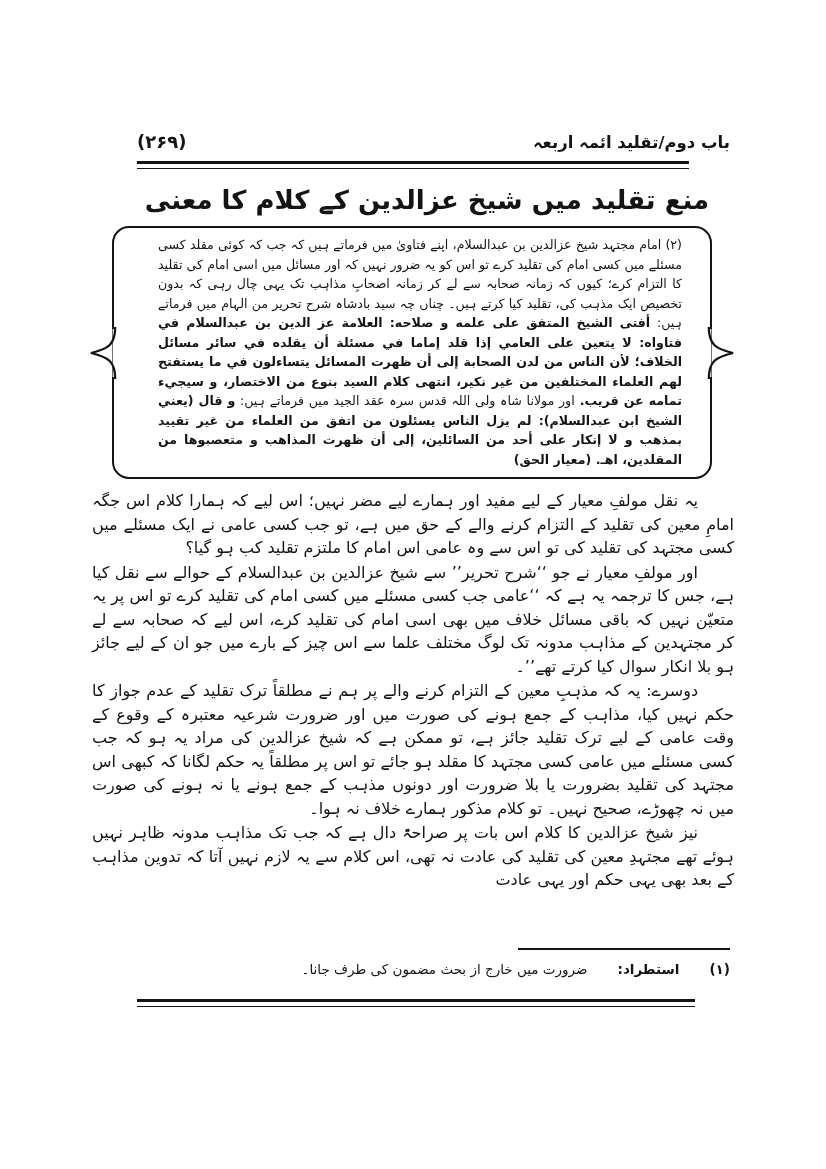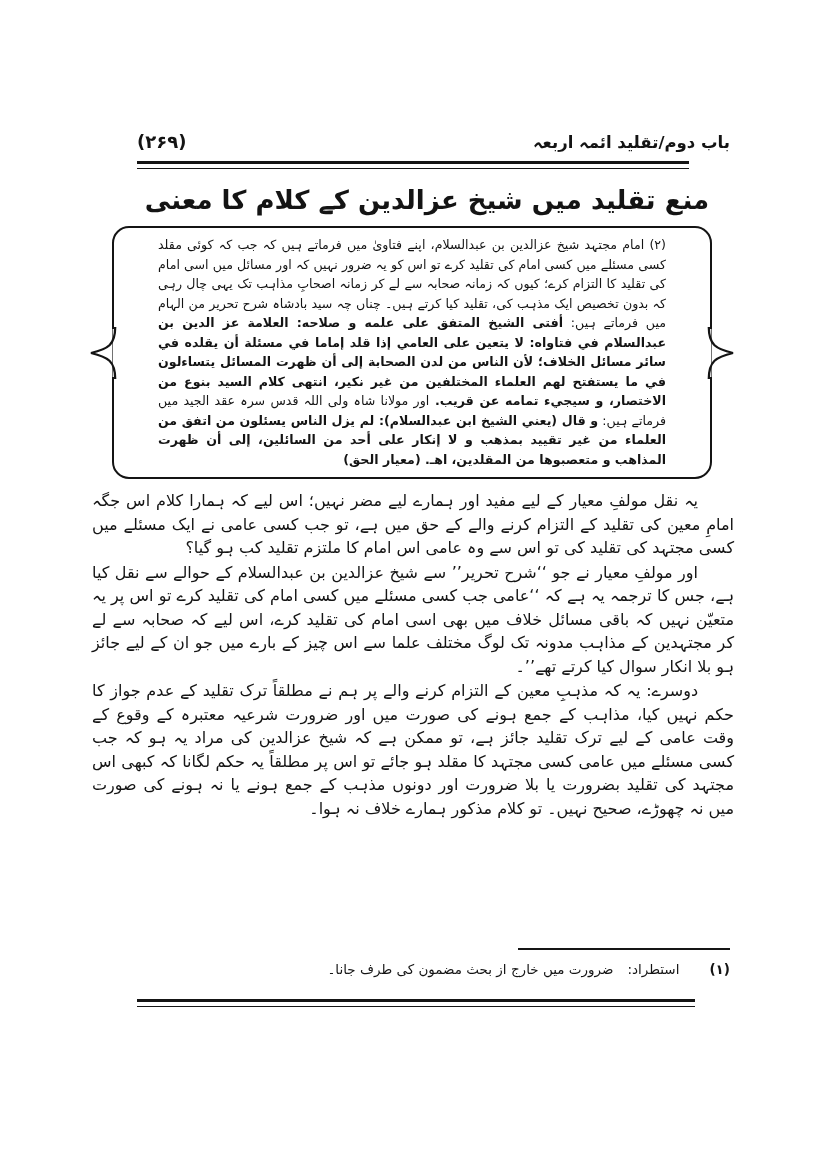--- a/index.html
+++ b/index.html
@@ -53,21 +53,21 @@
     padding-left:28px;
   }
   
   .quote-box{
     position:relative;
     box-sizing:border-box;
     margin:6px 114px 10px 112px;
     width:600px;
     border:2.3px solid #141414;
     border-radius:17px;
-    padding:7px 44px 8px 44px;
+    padding:7px 28px 8px 44px;
   }
   .quote-text{
     margin:0;
     font-size:12.6px;
     line-height:19.5px;
     text-align:justify;
   }
   .quote-text .arabic{font-weight:bold;}
   .brace-tip{
     position:absolute;top:50%;
@@ -91,21 +91,21 @@
   .footnote-line{
     position:absolute;
     top:958px;right:96px;left:96px;
     display:flex;
     justify-content:flex-start;
     align-items:baseline;
     font-size:13.5px;
     line-height:22px;
   }
   .footnote-line .marker{direction:ltr;margin-left:30px;font-weight:bold;}
-  .footnote-line .term{font-weight:normal;margin-left:14px;}
+  .footnote-line .term{font-weight:bold;margin-left:30px;}
   .rule-double.bottom{
     position:absolute;
     top:999px;left:137px;
     width:558px;
   }
 </style>
 </head>
 <body>
 
 <div class="page">
@@ -133,20 +133,21 @@
         <path d="M 12.8 0 C 12.8 18, 20 22, 37 26 C 20 30, 12.8 34, 12.8 52" fill="none" stroke="#141414" stroke-width="2.3"></path>
       </svg>
     </span>
     <p class="quote-text"><span class="urdu">(۲) امام مجتہد شیخ عزالدین بن عبدالسلام، اپنے فتاویٰ میں فرماتے ہیں کہ جب کہ کوئی مقلد کسی مسئلے میں کسی امام کی تقلید کرے تو اس کو یہ ضرور نہیں کہ اور مسائل میں اسی امام کی تقلید کا التزام کرے؛ کیوں کہ زمانہ صحابہ سے لے کر زمانہ اصحابِ مذاہب تک یہی چال رہی کہ بدون تخصیص ایک مذہب کی، تقلید کیا کرتے ہیں۔ چناں چہ سید بادشاہ شرح تحریر من الہام میں فرماتے ہیں: </span><span class="arabic">أفتى الشيخ المتفق على علمه و صلاحه: العلامة عز الدين بن عبدالسلام في فتاواه: لا يتعين على العامي إذا قلد إماما في مسئلة أن يقلده في سائر مسائل الخلاف؛ لأن الناس من لدن الصحابة إلى أن ظهرت المسائل يتساءلون في ما يستفتح لهم العلماء المختلفين من غير نكير، انتهى كلام السيد بنوع من الاختصار، و سيجيء تمامه عن قريب. </span><span class="urdu">اور مولانا شاہ ولی اللہ قدس سرہ عقد الجید میں فرماتے ہیں: </span><span class="arabic">و قال (يعني الشيخ ابن عبدالسلام): لم يزل الناس يسئلون من اتفق من العلماء من غير تقييد بمذهب و لا إنكار على أحد من السائلين، إلى أن ظهرت المذاهب و متعصبوها من المقلدين، اهـ. </span><span class="arabic">(معیار الحق)</span></p>
   </div>
 
   <div class="body-block">
     <p class="body-para">یہ نقل مولفِ معیار کے لیے مفید اور ہمارے لیے مضر نہیں؛ اس لیے کہ ہمارا کلام اس جگہ امامِ معین کی تقلید کے التزام کرنے والے کے حق میں ہے، تو جب کسی عامی نے ایک مسئلے میں کسی مجتہد کی تقلید کی تو اس سے وہ عامی اس امام کا ملتزم تقلید کب ہو گیا؟</p>
     <p class="body-para">اور مولفِ معیار نے جو ‘‘شرح تحریر’’ سے شیخ عزالدین بن عبدالسلام کے حوالے سے نقل کیا ہے، جس کا ترجمہ یہ ہے کہ ‘‘عامی جب کسی مسئلے میں کسی امام کی تقلید کرے تو اس پر یہ متعیّن نہیں کہ باقی مسائل خلاف میں بھی اسی امام کی تقلید کرے، اس لیے کہ صحابہ سے لے کر مجتہدین کے مذاہب مدونہ تک لوگ مختلف علما سے اس چیز کے بارے میں جو ان کے لیے جائز ہو بلا انکار سوال کیا کرتے تھے’’۔</p>
     <p class="body-para">دوسرے: یہ کہ مذہبِ معین کے التزام کرنے والے پر ہم نے مطلقاً ترک تقلید کے عدم جواز کا حکم نہیں کیا، مذاہب کے جمع ہونے کی صورت میں اور ضرورت شرعیہ معتبرہ کے وقوع کے وقت عامی کے لیے ترک تقلید جائز ہے، تو ممکن ہے کہ شیخ عزالدین کی مراد یہ ہو کہ جب کسی مسئلے میں عامی کسی مجتہد کا مقلد ہو جائے تو اس پر مطلقاً یہ حکم لگانا کہ کبھی اس مجتہد کی تقلید بضرورت یا بلا ضرورت اور دونوں مذہب کے جمع ہونے یا نہ ہونے کی صورت میں نہ چھوڑے، صحیح نہیں۔ تو کلام مذکور ہمارے خلاف نہ ہوا۔</p>
+    <p class="body-para">نیز شیخ عزالدین کا کلام اس بات پر صراحۃً دال ہے کہ جب تک مذاہب مدونہ ظاہر نہیں ہوئے تھے مجتہدِ معین کی تقلید کی عادت نہ تھی، اس کلام سے یہ لازم نہیں آتا کہ تدوین مذاہب کے بعد بھی یہی حکم اور یہی عادت</p>
   </div>
 
   <div class="footnote-rule"></div>
 
   <div class="footnote-line">
     <span class="marker">(۱)</span>
     <span class="term">استطراد:</span>
     <span class="text">ضرورت میں خارج از بحث مضمون کی طرف جانا۔</span>
   </div>
 

